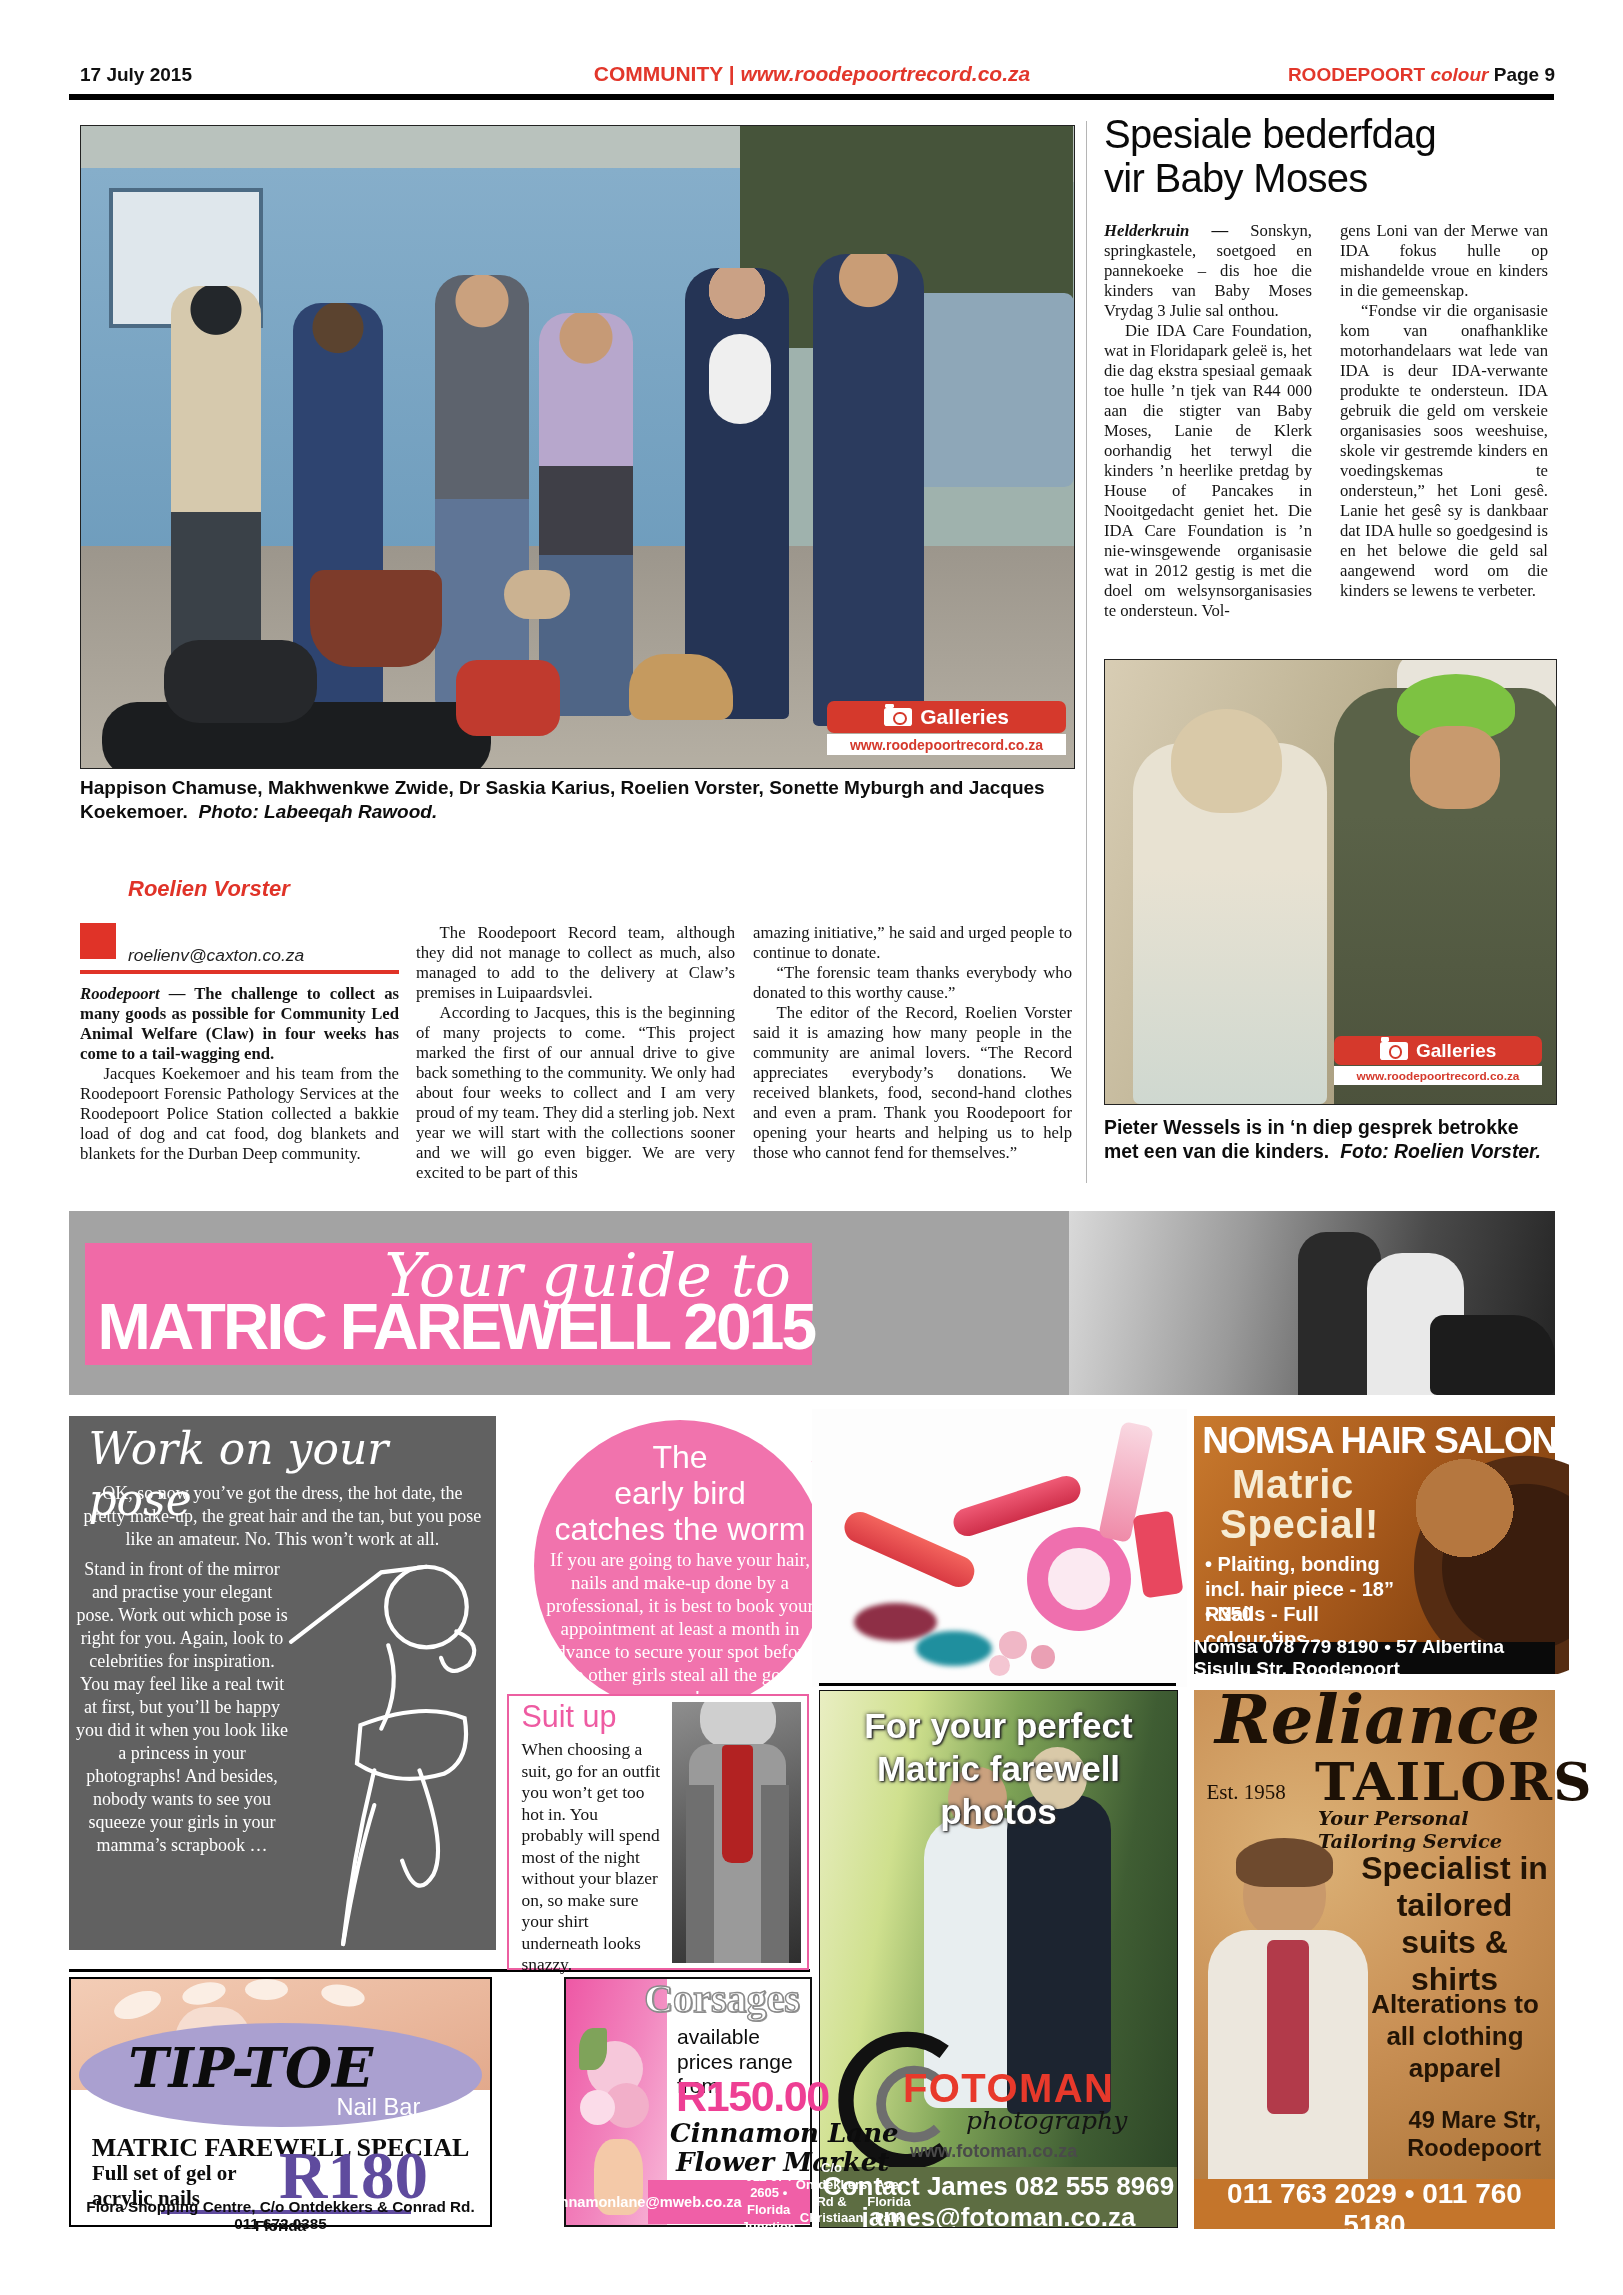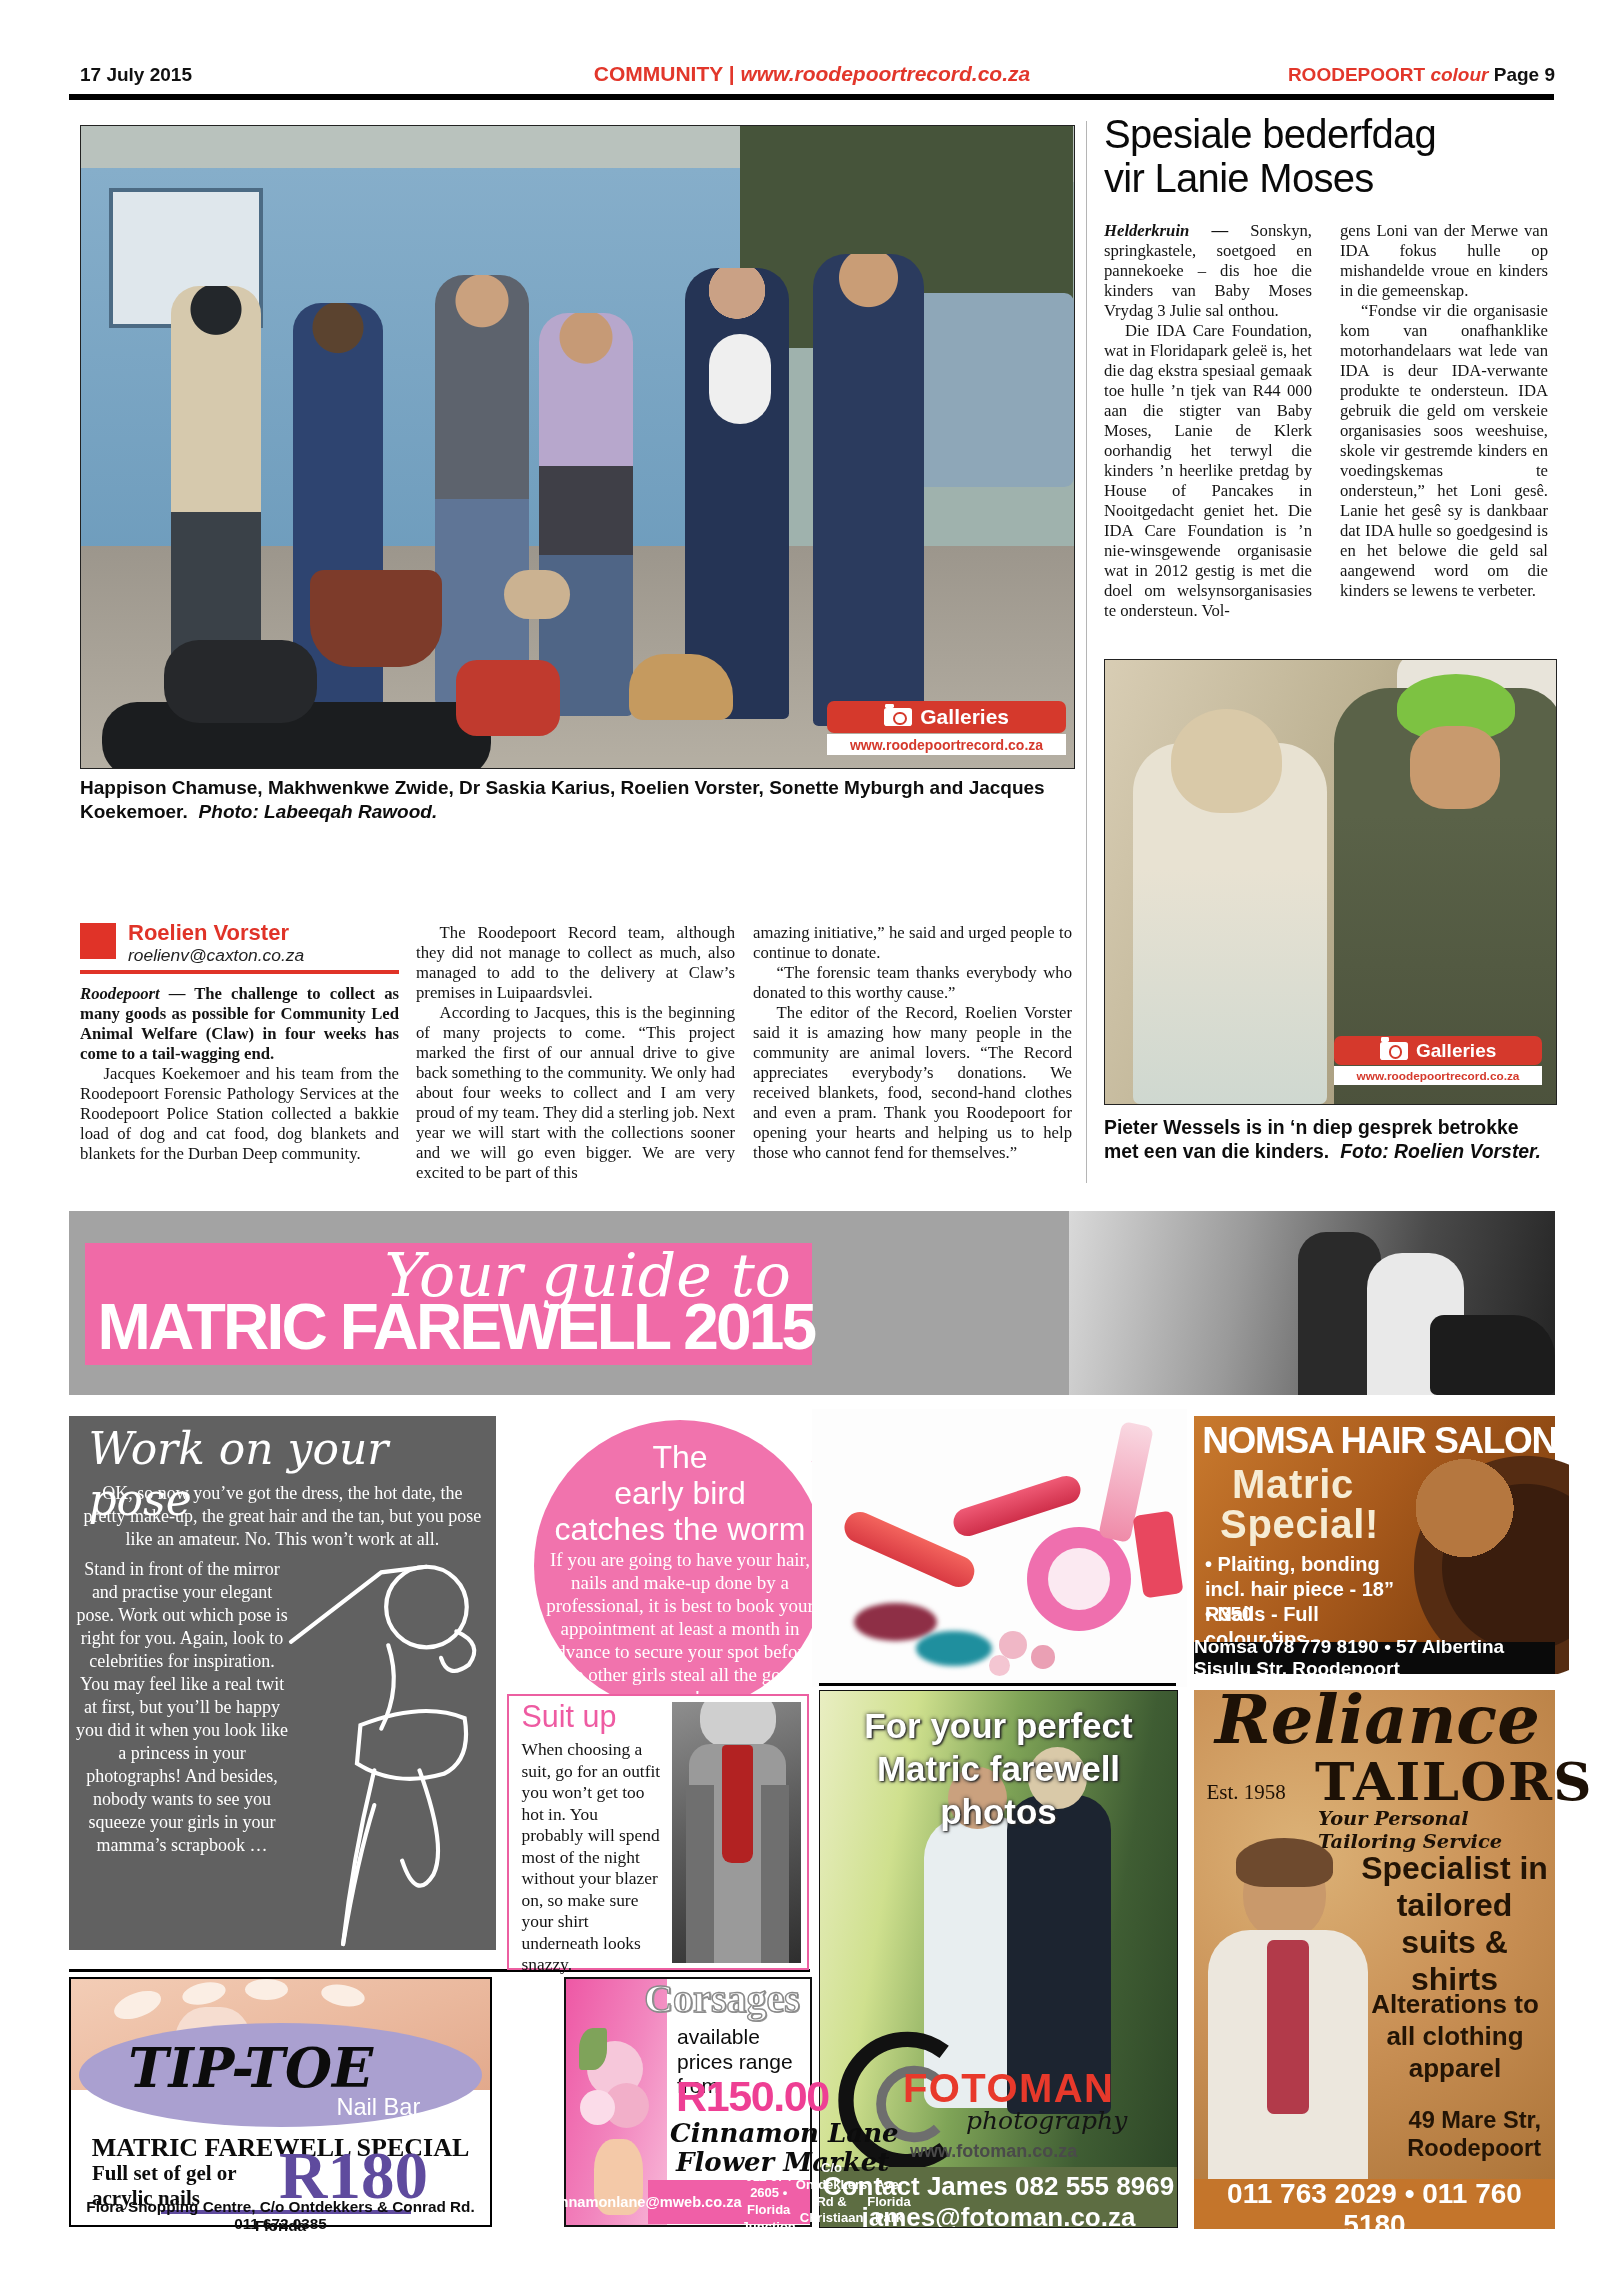--- a/index.html
+++ b/index.html
@@ -163,41 +163,41 @@
       <div class="gal-url">www.roodepoortrecord.co.za</div>
     </div>
   </div>
 
   <div class="abs caption" style="left:80px;top:776px;width:993px;">
     <span>Happison Chamuse, Makhwenkwe Zwide, Dr Saskia Karius, Roelien Vorster, Sonette Myburgh and Jacques Koekemoer.</span>
     <span class="credit" style="margin-left:5.6px;">Photo: Labeeqah Rawood.</span>
   </div>
 
   <div class="abs" style="left:80px;top:923px;width:36px;height:36px;background:#e03328;"></div>
-  <div class="abs byline-name" style="left:128px;top:920px;">Roelien Vorster</div>
+  <div class="abs byline-name" style="left:128px;top:876px;font-style:italic;">Roelien Vorster</div>
   <div class="abs byline-mail" style="left:128px;top:945px;">roelienv@caxton.co.za</div>
   <div class="abs" style="left:80px;top:970px;width:319px;height:3.5px;background:#e03328;"></div>
 
   <div class="abs" style="left:80px;top:984px;width:319px;">
     <p class="body-copy lead"><span class="lead-loc">Roodepoort</span><span> — </span><span>The challenge to collect as many goods as possible for Community Led Animal Welfare (Claw) in four weeks has come to a tail-wagging end.</span></p>
     <p class="body-copy" style="text-indent:23.6px;margin-top:0;">Jacques Koekemoer and his team from the Roodepoort Forensic Pathology Services at the Roodepoort Police Station collected a bakkie load of dog and cat food, dog blankets and blankets for the Durban Deep community.</p>
   </div>
   <div class="abs" style="left:416px;top:923px;width:319px;">
     <p class="body-copy" style="text-indent:23.6px;margin:0;">The Roodepoort Record team, although they did not manage to collect as much, also managed to add to the delivery at Claw’s premises in Luipaardsvlei.</p>
     <p class="body-copy" style="text-indent:23.6px;margin:0;">According to Jacques, this is the beginning of many projects to come. “This project marked the first of our annual drive to give back something to the community. We only had about four weeks to collect and I am very proud of my team. They did a sterling job. Next year we will start with the collections sooner and we will go even bigger. We are very excited to be part of this</p>
   </div>
   <div class="abs" style="left:753px;top:923px;width:319px;">
     <p class="body-copy" style="margin:0;">amazing initiative,” he said and urged people to continue to donate.</p>
     <p class="body-copy" style="text-indent:23.6px;margin:0;">“The forensic team thanks everybody who donated to this worthy cause.”</p>
     <p class="body-copy" style="text-indent:23.6px;margin:0;">The editor of the Record, Roelien Vorster said it is amazing how many people in the community are animal lovers. “The Record appreciates everybody’s donations. We received blankets, food, second-hand clothes and even a pram. Thank you Roodepoort for opening your hearts and helping us to help those who cannot fend for themselves.”</p>
   </div>
 
   <div class="abs side-headline" style="left:1104px;top:112px;">
     <div>Spesiale bederfdag</div>
-    <div>vir Lanie Moses</div>
+    <div>vir Baby Moses</div>
   </div>
   <div class="abs" style="left:1104px;top:221px;width:208px;">
     <p class="body-copy" style="margin:0;"><span class="lead-loc">Helderkruin</span><span style="font-weight:bold;"> — </span><span>Sonskyn, springkastele, soetgoed en pannekoeke – dis hoe die kinders van Baby Moses Vrydag 3 Julie sal onthou.</span></p>
     <p class="body-copy" style="text-indent:21px;margin:0;">Die IDA Care Foundation, wat in Floridapark geleë is, het die dag ekstra spesiaal gemaak toe hulle ’n tjek van R44 000 aan die stigter van Baby Moses, Lanie de Klerk oorhandig het terwyl die kinders ’n heerlike pretdag by House of Pancakes in Nooitgedacht geniet het. Die IDA Care Foundation is ’n nie-winsgewende organisasie wat in 2012 gestig is met die doel om welsynsorganisasies te ondersteun. Vol-</p>
   </div>
   <div class="abs" style="left:1340px;top:221px;width:208px;">
     <p class="body-copy" style="margin:0;">gens Loni van der Merwe van IDA fokus hulle op mishandelde vroue en kinders in die gemeenskap.</p>
     <p class="body-copy" style="text-indent:21px;margin:0;">“Fondse vir die organisasie kom van onafhanklike motorhandelaars wat lede van IDA is deur IDA-verwante produkte te ondersteun. IDA gebruik die geld om verskeie organisasies soos weeshuise, skole vir gestremde kinders en voedingskemas te ondersteun,” het Loni gesê. Lanie het gesê sy is dankbaar dat IDA hulle so goedgesind is en het belowe die geld sal aangewend word om die kinders se lewens te verbeter.</p>
   </div>
 

